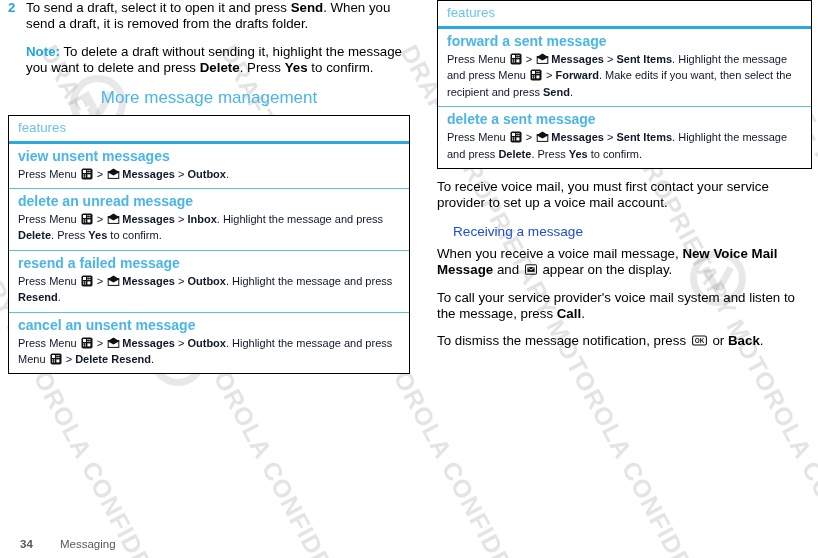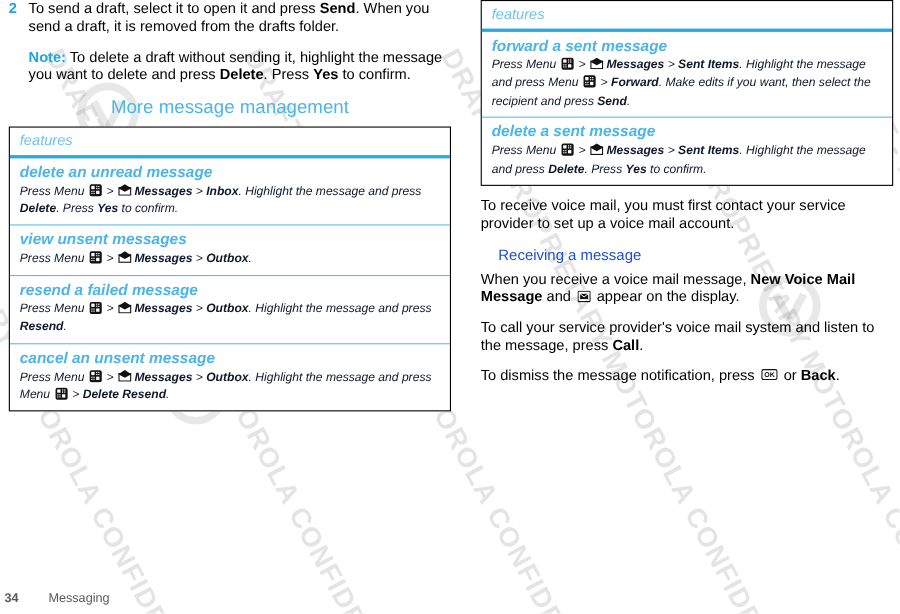--- a/index.html
+++ b/index.html
@@ -100,21 +100,20 @@
     margin: 10px 0 6px 16px;
     line-height: 17px;
   }
 
   
   .feat-table {
     border: 1px solid #000;
     margin: 0 0 10px 0;
     background: #fff;
     position: relative;
-    font-style: italic;
   }
   .feat-head {
     color: #6cc4ea;
     font-size: 13.3px;
     padding: 4px 9px 5px 9px;
     border-bottom: 3px solid #29a9e0;
     line-height: 16px;
   }
   .feat-row { border-bottom: 1px solid #5cbde6; }
   .feat-row:last-child { border-bottom: none; }
@@ -155,21 +154,21 @@
   .icon-msgbox {
     display: inline-block;
     width: 12px; height: 11px;
     vertical-align: -1px;
     margin: 0 2px;
   }
 
   
   #footer {
     position: absolute;
-    left: 4px; bottom: 8px;
+    left: 20px; bottom: 8px;
     z-index: 10;
     display: flex;
     align-items: baseline;
     justify-content: flex-end;
   }
   #footer .pageno {
     font-size: 11.5px;
     font-weight: bold;
     color: #58595b;
     width: 40px;
@@ -210,56 +209,56 @@
     <div class="para" style="margin-left:18px;">
       <span class="note-label">Note:</span><span> To delete a draft without sending it, highlight the message you want to delete and press </span><b>Delete</b><span>. Press </span><b>Yes</b><span> to confirm.</span>
     </div>
 
     <h2 class="h1-blue">More message management</h2>
 
     <div class="feat-table">
       <div class="feat-head">features</div>
       <div id="left-rows">
           <div class="feat-row">
+            <div class="feat-title">view unsent messages</div>
+            <div class="feat-body"><span>Press Menu </span><svg viewBox="0 0 12 12" class="icon-menu">
+                <rect x="0.5" y="0.5" width="11" height="11" rx="1.8" fill="#111"></rect>
+                <rect x="2" y="2" width="3" height="3" fill="#fff"></rect>
+                <rect x="6.4" y="2" width="1.1" height="1.1" fill="#fff"></rect>
+                <rect x="8.3" y="2" width="1.1" height="1.1" fill="#fff"></rect>
+                <rect x="6.4" y="3.9" width="1.1" height="1.1" fill="#fff"></rect>
+                <rect x="8.3" y="3.9" width="1.1" height="1.1" fill="#fff"></rect>
+                <rect x="2" y="6.4" width="1.1" height="1.1" fill="#fff"></rect>
+                <rect x="3.9" y="6.4" width="1.1" height="1.1" fill="#fff"></rect>
+                <rect x="2" y="8.3" width="1.1" height="1.1" fill="#fff"></rect>
+                <rect x="3.9" y="8.3" width="1.1" height="1.1" fill="#fff"></rect>
+                <rect x="6.4" y="6.4" width="3" height="3" fill="#fff"></rect>
+              </svg><span> &gt; </span><svg viewBox="0 0 13 11" class="icon-env">
+                <rect x="1.2" y="3.6" width="10.6" height="6.8" fill="#fff" stroke="#111" stroke-width="1"></rect>
+                <path d="M0.6 4.2 L6.5 0.4 L12.4 4.2 L6.5 7.4 Z" fill="#111"></path>
+              </svg><b>Messages</b><span> &gt; </span><b>Outbox</b><span>.</span></div>
+          </div>
+          <div class="feat-row">
             <div class="feat-title">delete an unread message</div>
             <div class="feat-body"><span>Press Menu </span><svg viewBox="0 0 12 12" class="icon-menu">
                 <rect x="0.5" y="0.5" width="11" height="11" rx="1.8" fill="#111"></rect>
                 <rect x="2" y="2" width="3" height="3" fill="#fff"></rect>
                 <rect x="6.4" y="2" width="1.1" height="1.1" fill="#fff"></rect>
                 <rect x="8.3" y="2" width="1.1" height="1.1" fill="#fff"></rect>
                 <rect x="6.4" y="3.9" width="1.1" height="1.1" fill="#fff"></rect>
                 <rect x="8.3" y="3.9" width="1.1" height="1.1" fill="#fff"></rect>
                 <rect x="2" y="6.4" width="1.1" height="1.1" fill="#fff"></rect>
                 <rect x="3.9" y="6.4" width="1.1" height="1.1" fill="#fff"></rect>
                 <rect x="2" y="8.3" width="1.1" height="1.1" fill="#fff"></rect>
                 <rect x="3.9" y="8.3" width="1.1" height="1.1" fill="#fff"></rect>
                 <rect x="6.4" y="6.4" width="3" height="3" fill="#fff"></rect>
               </svg><span> &gt; </span><svg viewBox="0 0 13 11" class="icon-env">
                 <rect x="1.2" y="3.6" width="10.6" height="6.8" fill="#fff" stroke="#111" stroke-width="1"></rect>
                 <path d="M0.6 4.2 L6.5 0.4 L12.4 4.2 L6.5 7.4 Z" fill="#111"></path>
               </svg><b>Messages</b><span> &gt; </span><b>Inbox</b><span>. Highlight the message and press </span><b>Delete</b><span>. Press </span><b>Yes</b><span> to confirm.</span></div>
-          </div>
-          <div class="feat-row">
-            <div class="feat-title">view unsent messages</div>
-            <div class="feat-body"><span>Press Menu </span><svg viewBox="0 0 12 12" class="icon-menu">
-                <rect x="0.5" y="0.5" width="11" height="11" rx="1.8" fill="#111"></rect>
-                <rect x="2" y="2" width="3" height="3" fill="#fff"></rect>
-                <rect x="6.4" y="2" width="1.1" height="1.1" fill="#fff"></rect>
-                <rect x="8.3" y="2" width="1.1" height="1.1" fill="#fff"></rect>
-                <rect x="6.4" y="3.9" width="1.1" height="1.1" fill="#fff"></rect>
-                <rect x="8.3" y="3.9" width="1.1" height="1.1" fill="#fff"></rect>
-                <rect x="2" y="6.4" width="1.1" height="1.1" fill="#fff"></rect>
-                <rect x="3.9" y="6.4" width="1.1" height="1.1" fill="#fff"></rect>
-                <rect x="2" y="8.3" width="1.1" height="1.1" fill="#fff"></rect>
-                <rect x="3.9" y="8.3" width="1.1" height="1.1" fill="#fff"></rect>
-                <rect x="6.4" y="6.4" width="3" height="3" fill="#fff"></rect>
-              </svg><span> &gt; </span><svg viewBox="0 0 13 11" class="icon-env">
-                <rect x="1.2" y="3.6" width="10.6" height="6.8" fill="#fff" stroke="#111" stroke-width="1"></rect>
-                <path d="M0.6 4.2 L6.5 0.4 L12.4 4.2 L6.5 7.4 Z" fill="#111"></path>
-              </svg><b>Messages</b><span> &gt; </span><b>Outbox</b><span>.</span></div>
           </div>
           <div class="feat-row">
             <div class="feat-title">resend a failed message</div>
             <div class="feat-body"><span>Press Menu </span><svg viewBox="0 0 12 12" class="icon-menu">
                 <rect x="0.5" y="0.5" width="11" height="11" rx="1.8" fill="#111"></rect>
                 <rect x="2" y="2" width="3" height="3" fill="#fff"></rect>
                 <rect x="6.4" y="2" width="1.1" height="1.1" fill="#fff"></rect>
                 <rect x="8.3" y="2" width="1.1" height="1.1" fill="#fff"></rect>
                 <rect x="6.4" y="3.9" width="1.1" height="1.1" fill="#fff"></rect>
                 <rect x="8.3" y="3.9" width="1.1" height="1.1" fill="#fff"></rect>

